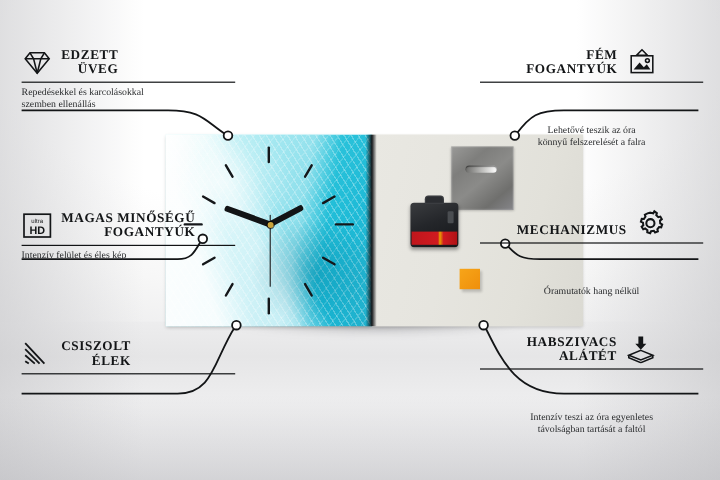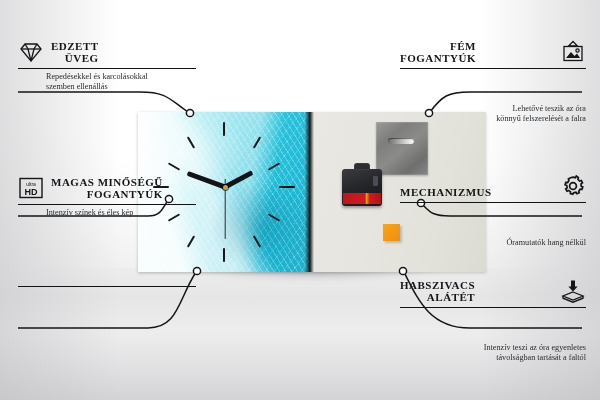--- a/index.html
+++ b/index.html
@@ -91,24 +91,24 @@
 
   
   #lines{position:absolute;inset:0;}
   .callout{position:absolute;}
   .c-head{display:flex;align-items:center;gap:7px;}
   .c-title{font-size:11px;letter-spacing:.5px;color:#131517;line-height:1.12;font-weight:bold;}
   .c-rule{height:1px;background:#111315;margin-top:3px;}
   .c-sub{font-size:8.2px;color:#2a2c2e;line-height:1.28;margin-top:3px;font-family:"Liberation Serif",serif;}
   .left .c-head{justify-content:flex-start;}
   .left .c-title{text-align:right;}
-  .left .c-sub{text-align:left;margin-left:28px;}
-  .right .c-head{justify-content:space-between;}
+  .left .c-sub{text-align:left;}
+  .right .c-head{justify-content:center;}
   .right .c-title{text-align:right;}
-  .right .c-sub{text-align:right;margin-top:35px;}
+  .right .c-sub{text-align:center;margin-top:35px;}
   .ico{width:26px;height:24px;flex:0 0 26px;display:block;}
 
   #co-glass   {left:18px;  top:40px;  width:178px;}
   #co-print   {left:18px;  top:176px; width:178px;}
   #co-edges   {left:18px;  top:283px; width:178px;}
   #co-handle  {right:14px; top:40px;  width:186px;}
   #co-mech    {right:14px; top:174px; width:186px;}
   #co-foam    {right:14px; top:279px; width:186px;}
 </style>
 </head>
@@ -211,25 +211,39 @@
         <text x="13" y="19" font-family="Liberation Sans, sans-serif" font-size="9" font-weight="bold" text-anchor="middle" fill="#131517">HD</text>
       </svg>
     </span>
     <span class="c-title">
       <span>MAGAS MINŐSÉGŰ</span><br>
       <span>FOGANTYÚK</span>
     </span>
   </div>
   <div class="c-rule"></div>
   <div class="c-sub">
-    <span>Intenzív színek és éles kép</span>
+    <span>Intenzív felület és éles kép</span>
   </div>
 </div>
 
 <div class="callout left" id="co-edges">
+  <div class="c-head">
+    <span class="ico">
+      <svg viewBox="0 0 26 24" width="26" height="24" stroke="#131517" stroke-width="1.5" fill="none">
+        <path d="M3 3 L19 20"></path>
+        <path d="M3 8 L15 20"></path>
+        <path d="M3 13 L11 20"></path>
+        <path d="M3 18 L6 20"></path>
+      </svg>
+    </span>
+    <span class="c-title">
+      <span>CSISZOLT</span><br>
+      <span>ÉLEK</span>
+    </span>
+  </div>
   <div class="c-rule"></div>
 </div>
 
 <div class="callout right" id="co-handle">
   <div class="c-head">
     <span class="c-title">
       <span>FÉM</span><br>
       <span>FOGANTYÚK</span>
     </span>
     <span class="ico">

